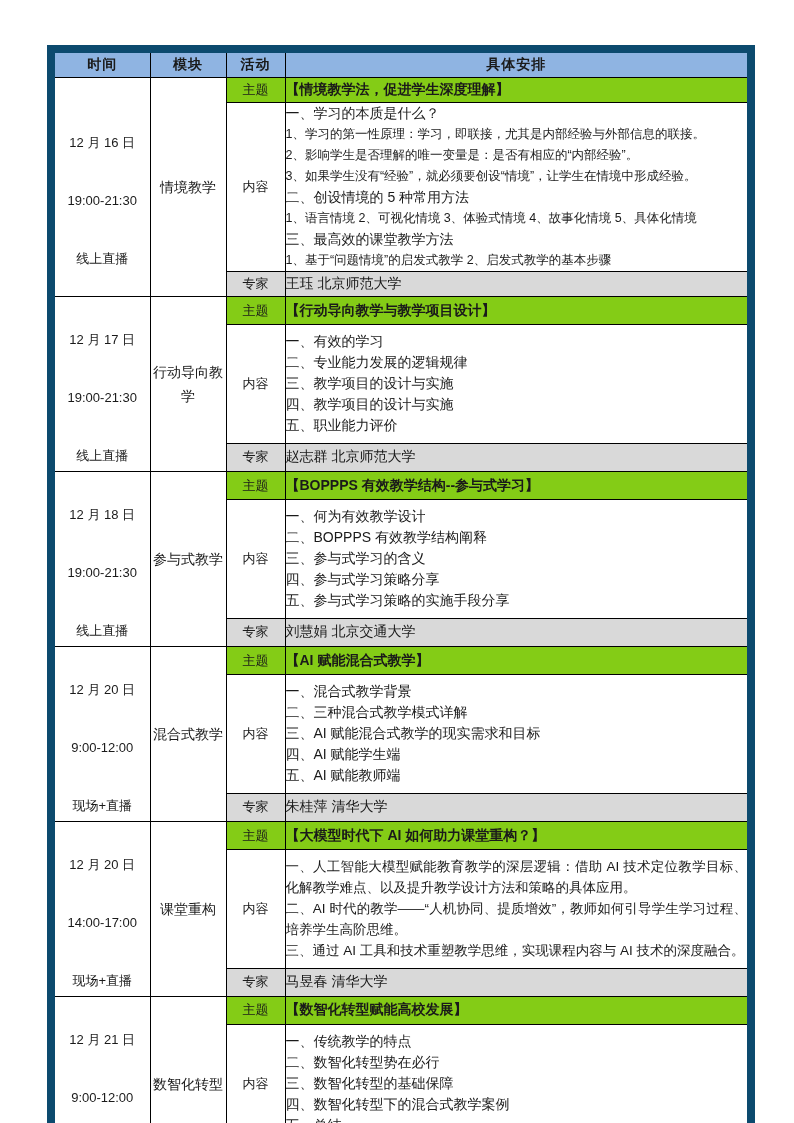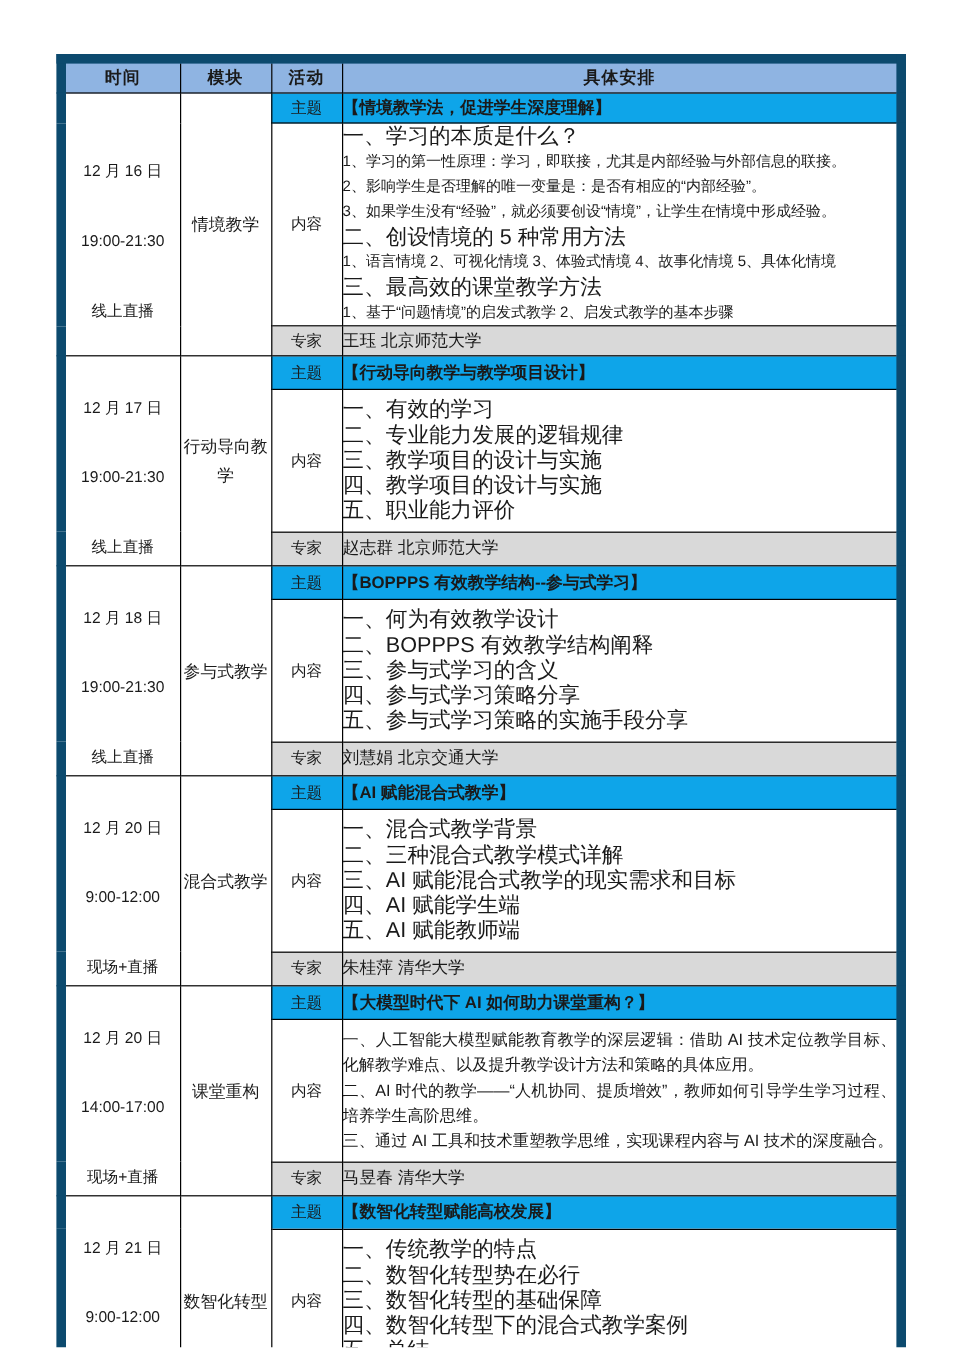--- a/index.html
+++ b/index.html
@@ -54,35 +54,35 @@
     margin-left: 48px;
   }
   td.act-label {
     text-align: center;
     font-size: 13px;
     height: 24px;
     background: #ffffff;
   }
   tr.theme-row td.act-label,
   td.theme-cell {
-    background: #0ea5e9;
+    background: #84cc16;
   }
   td.theme-cell {
     font-size: 14px;
     font-weight: 600;
     padding: 0 8px;
     height: 24px;
     text-align: left;
   }
   td.content-cell {
     padding: 2px 8px;
     text-align: left;
     background: #ffffff;
   }
-  .line-h { font-size: 18px; line-height: 21px; font-weight: 500; }
+  .line-h { font-size: 14px; line-height: 21px; font-weight: 500; }
   .line-s { font-size: 12.5px; line-height: 21px; font-weight: 400; }
   .line-p { font-size: 13.5px; line-height: 21px; font-weight: 400; text-align: justify; }
   tr.expert-row td.act-label,
   td.expert-cell {
     background: #D9D9D9;
   }
   td.expert-cell {
     font-size: 14px;
     padding: 0 8px;
     height: 24px;

